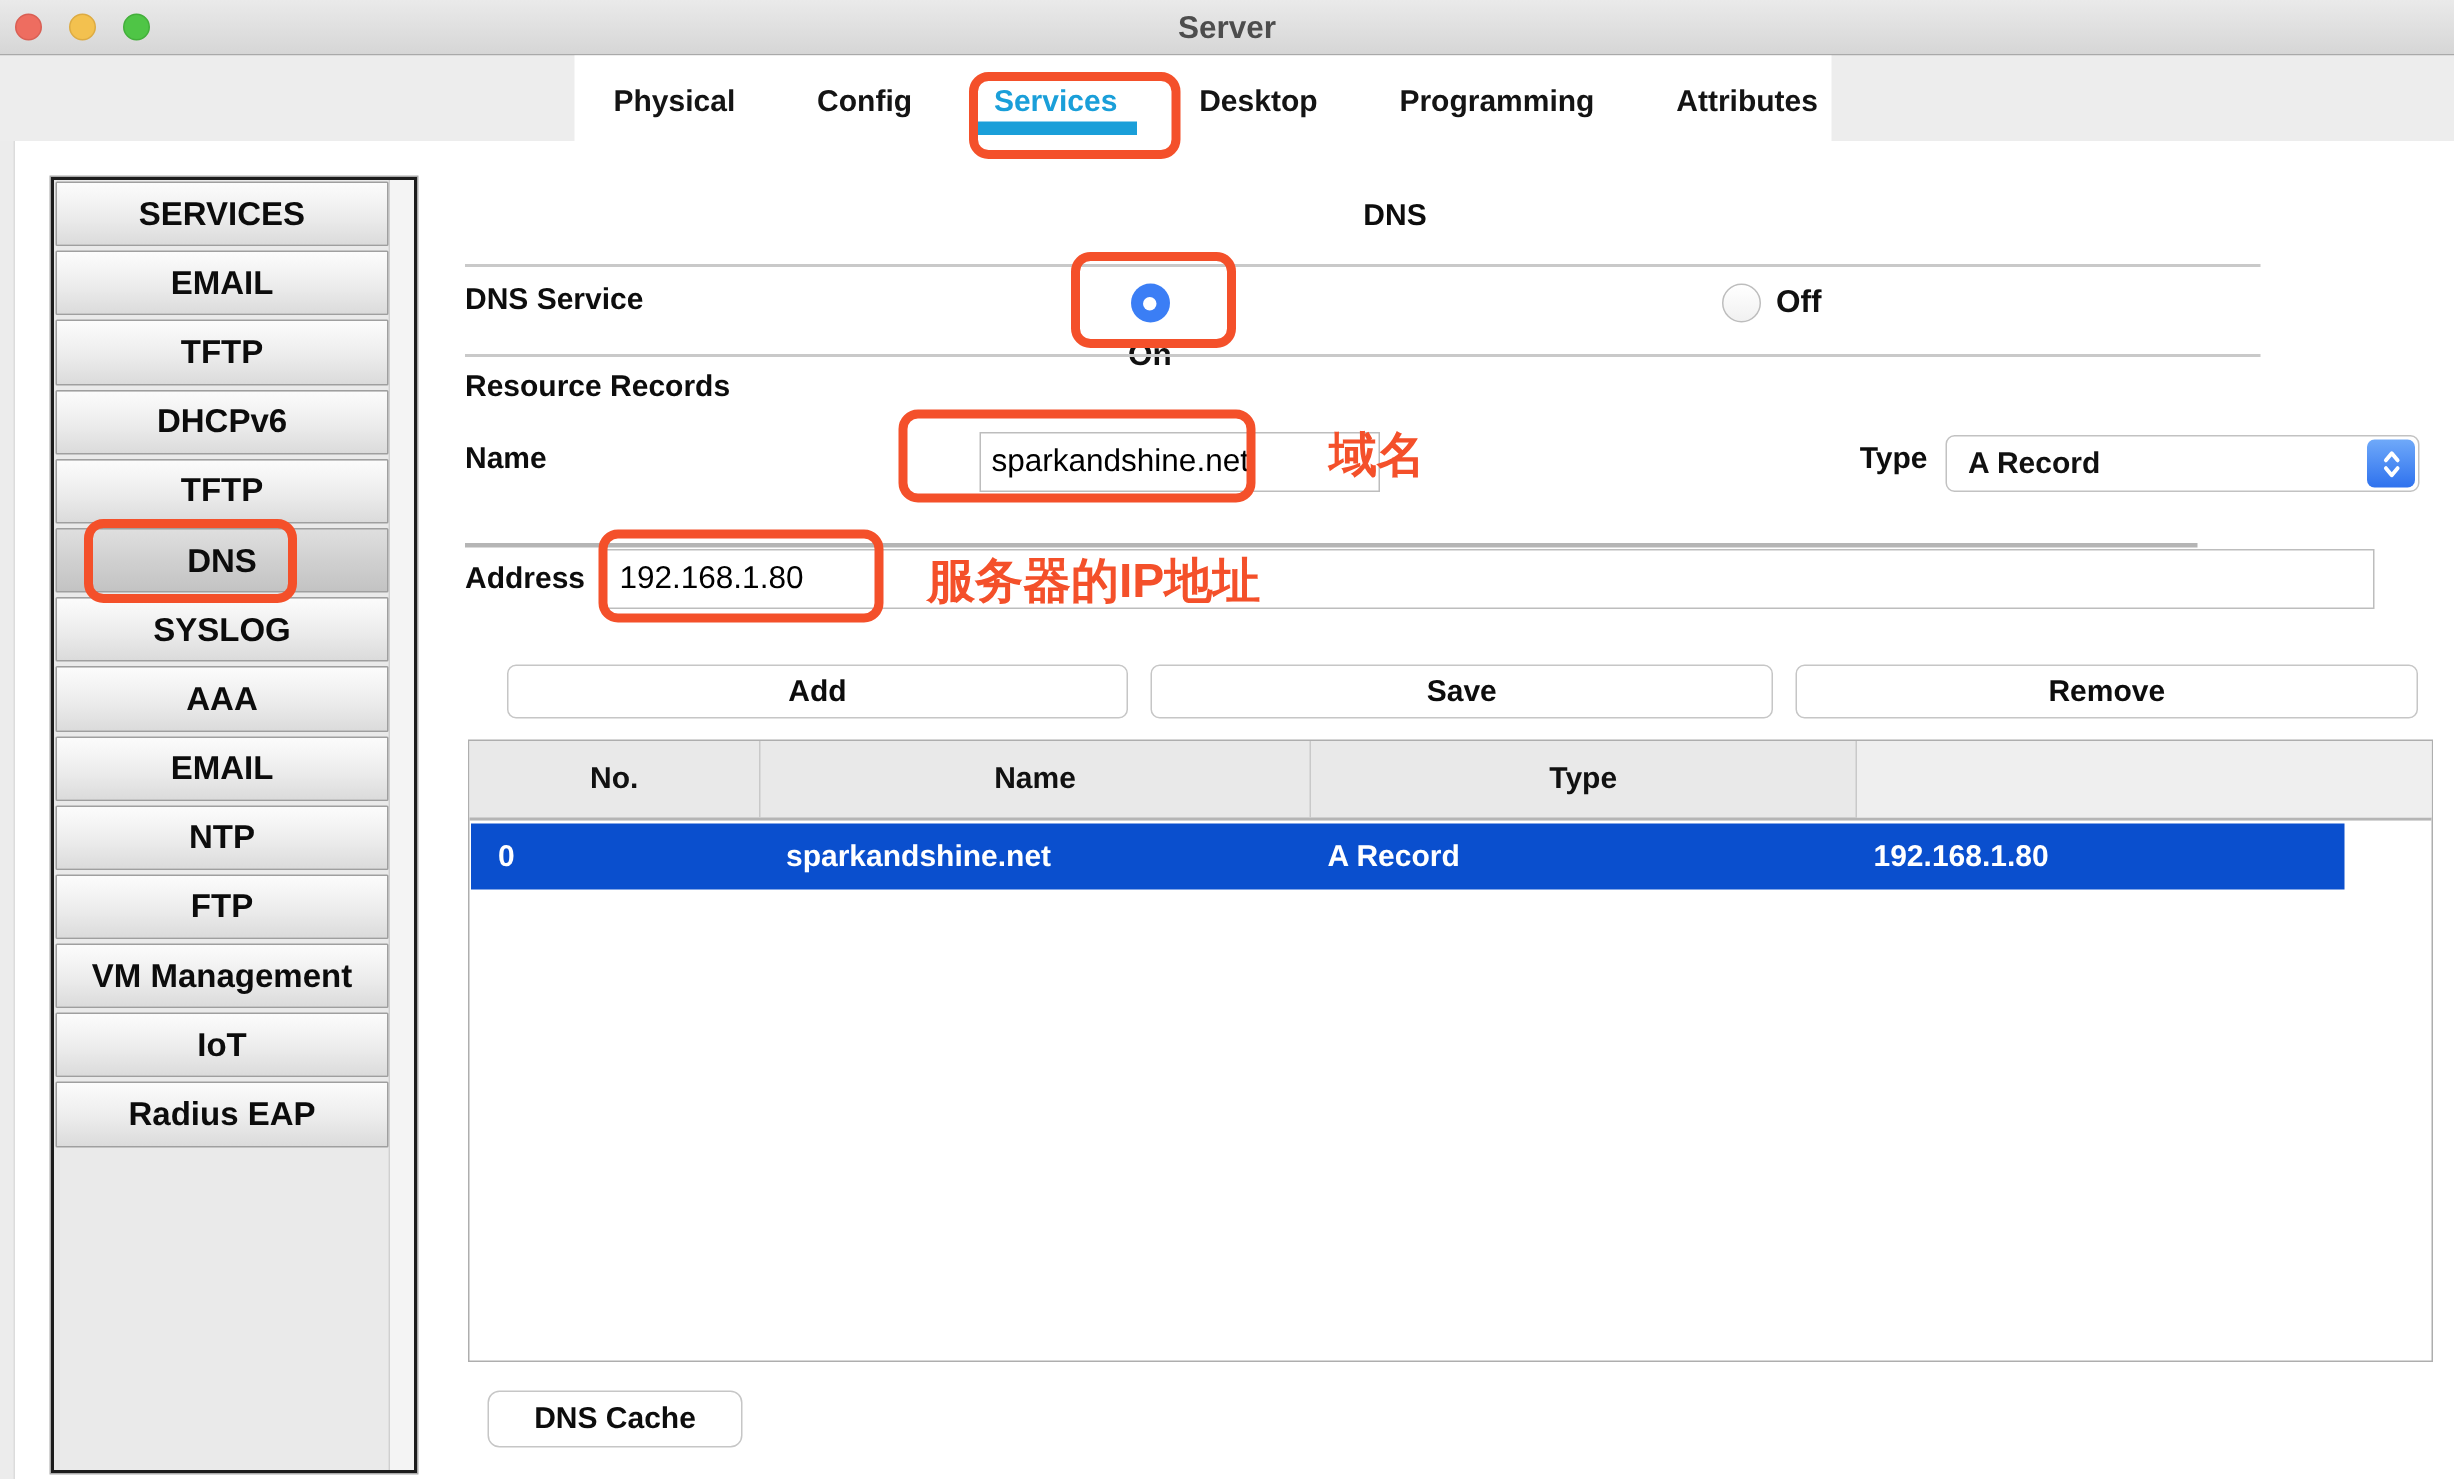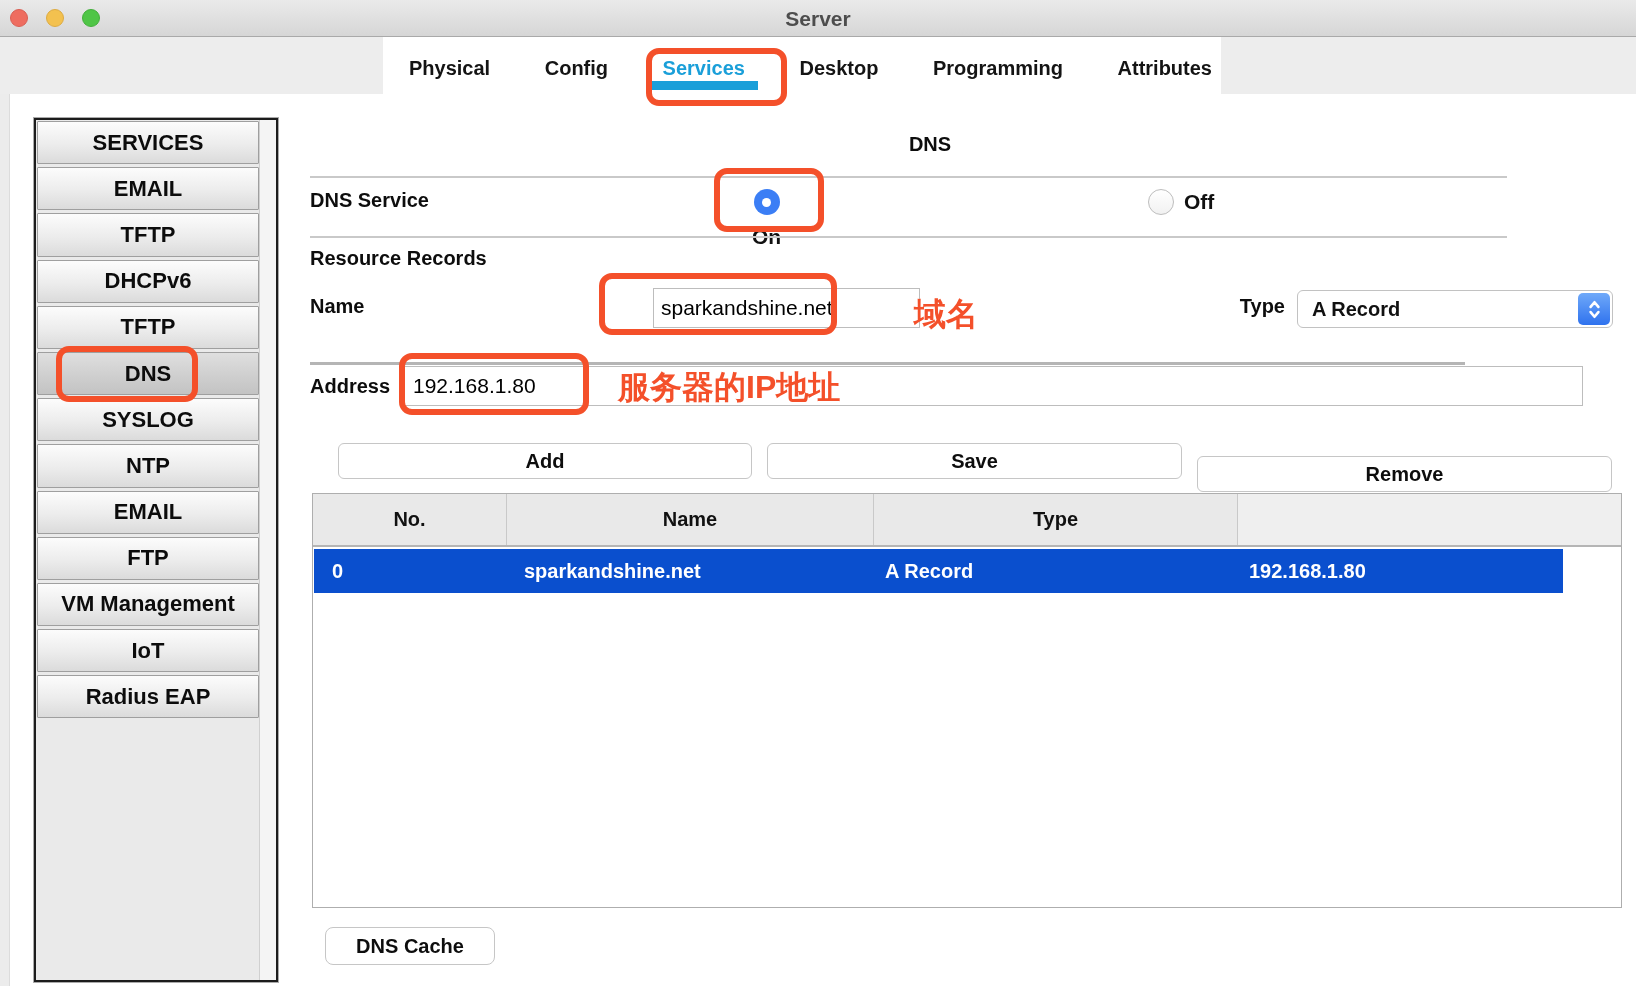--- a/index.html
+++ b/index.html
@@ -162,22 +162,23 @@
     <div class="side-btn">SERVICES</div>
     <div class="side-btn">EMAIL</div>
     <div class="side-btn">TFTP</div>
     <div class="side-btn">DHCPv6</div>
     <div class="side-btn">TFTP</div>
     <div class="side-btn selected">
       <span>DNS</span>
       <span class="anno" style="left:18px; top:-7px; width:142px; height:56px;"></span>
     </div>
     <div class="side-btn">SYSLOG</div>
+    <div class="side-btn">AAA</div>
+    <div class="side-btn">EMAIL</div>
     <div class="side-btn">NTP</div>
-    <div class="side-btn">EMAIL</div>
     <div class="side-btn">FTP</div>
     <div class="side-btn">VM Management</div>
     <div class="side-btn">IoT</div>
     <div class="side-btn">Radius EAP</div>
   </div>
 </div>
 
 <div class="panel-label" style="left:310px; top:133px; width:1240px; text-align:center;">DNS</div>
 
 <div class="hline" style="left:310px; top:176px; width:1197px; height:2px;"></div>
@@ -198,21 +199,21 @@
 <div class="hline" style="left:310px; top:236px; width:1197px; height:2px;"></div>
 
 <div class="panel-label" style="left:310px; top:247px;">Resource Records</div>
 
 <div class="panel-label" style="left:310px; top:295px;">Name</div>
 
 <div class="text-input" style="left:653px; top:288px; width:267px; height:40px; padding-left:7px;">
   <span>sparkandshine.net</span>
   <span class="anno" style="left:-55px; top:-16px; width:238px; height:62px;"></span>
 </div>
-<div class="anno-text" style="left:886px; top:293px;margin-left:28px;">域名</div>
+<div class="anno-text" style="left:886px; top:282px;">域名</div>
 
 <div class="panel-label" style="left:1195px; top:295px; width:90px; text-align:right;">Type</div>
 
 <div class="dropdown">
   <span>A Record</span>
   <span class="dd-chevrons">
     <svg width="13" height="21" viewBox="0 0 10 16">
       <path d="M2 6 L5 2.4 L8 6" stroke="#ffffff" stroke-width="2" fill="none" stroke-linecap="round" stroke-linejoin="round"></path>
       <path d="M2 10 L5 13.6 L8 10" stroke="#ffffff" stroke-width="2" fill="none" stroke-linecap="round" stroke-linejoin="round"></path>
     </svg>
@@ -224,21 +225,21 @@
 <div class="panel-label" style="left:310px; top:375px;">Address</div>
 
 <div class="text-input" style="left:402px; top:366px; width:1181px; height:40px; padding-left:10px;">
   <span>192.168.1.80</span>
   <span class="anno" style="left:-4px; top:-14px; width:190px; height:62px;"></span>
 </div>
 <div class="anno-text" style="left:618px; top:366px;">服务器的IP地址</div>
 
 <div class="push-btn" style="left:338px; top:443px; width:414px;">Add</div>
 <div class="push-btn" style="left:767px; top:443px; width:415px;">Save</div>
-<div class="push-btn" style="left:1197px; top:443px; width:415px;margin-top:13px;">Remove</div>
+<div class="push-btn" style="left:1197px; top:443px; width:415px;">Remove</div>
 
 <div class="rec-table">
   <div class="rec-head">
     <div class="th c0">No.</div>
     <div class="th c1">Name</div>
     <div class="th c2">Type</div>
     <div class="th filler"></div>
   </div>
   <div class="rec-row">
     <div class="td c0">0</div>

